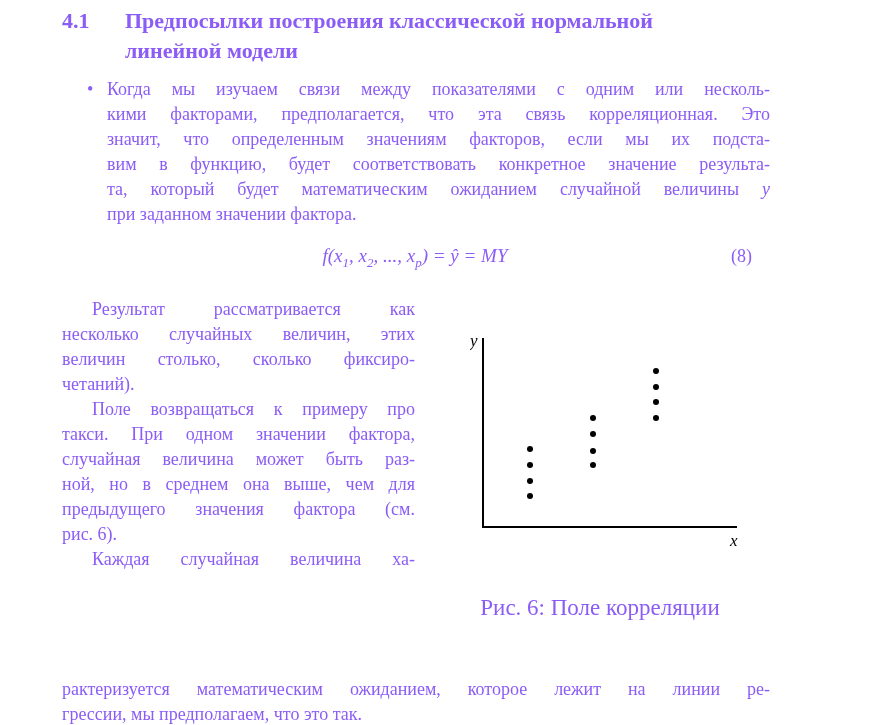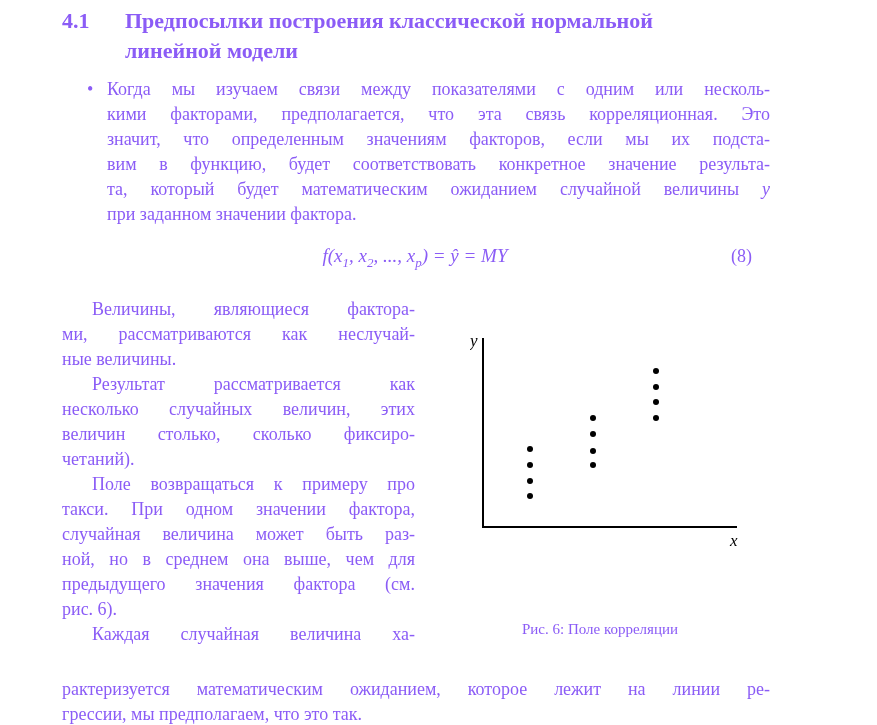--- a/index.html
+++ b/index.html
@@ -28,21 +28,21 @@
   .eq-number{position:absolute;right:0;top:0;font-size:18px;line-height:26px;font-style:normal;}
 
   
   .middle{position:absolute;left:62px;top:297px;width:708px;display:flex;}
   .leftcol{width:353px;}
   .rightcol{position:relative;flex:1;height:400px;}
   .figsvg{position:absolute;left:55px;top:33px;}
   .figsvg line{stroke:#000;stroke-width:2;}
   .figsvg circle{fill:#000;}
   .figsvg text{font-family:"Liberation Serif","DejaVu Serif",serif;font-style:italic;font-size:17px;fill:#000;}
-  .figcaption{position:absolute;left:35px;top:321px;width:300px;text-align:center;font-size:15px;line-height:22px;}
+  .figcaption{position:absolute;left:35px;top:300px;width:300px;text-align:center;font-size:23px;line-height:22px;}
 
   
   .bottom{position:absolute;left:62px;top:677px;width:708px;}
 </style>
 </head>
 <body>
 
 <div class="page">
 
   <div class="heading">
@@ -65,25 +65,20 @@
       </div>
   </div>
 
   <div class="equation">
     <span class="eq-formula">f(x<sub>1</sub>, x<sub>2</sub>, ..., x<sub>p</sub>) = ŷ = MY</span>
     <span class="eq-number">(8)</span>
   </div>
 
   <div class="middle">
     <div class="leftcol">
-      <div class="para indent jlines">
-          <div class="tline">Величины, являющиеся фактора-</div>
-          <div class="tline">ми, рассматриваются как неслучай-</div>
-          <div class="tline last">ные величины.</div>
-        </div>
       <div class="para indent jlines">
           <div class="tline">Результат рассматривается как</div>
           <div class="tline">несколько случайных величин, этих</div>
           <div class="tline">величин столько, сколько фиксиро-</div>
           <div class="tline last">четаний).</div>
         </div>
       <div class="para indent jlines">
           <div class="tline">Поле возвращаться к примеру про</div>
           <div class="tline">такси. При одном значении фактора,</div>
           <div class="tline">случайная величина может быть раз-</div>

